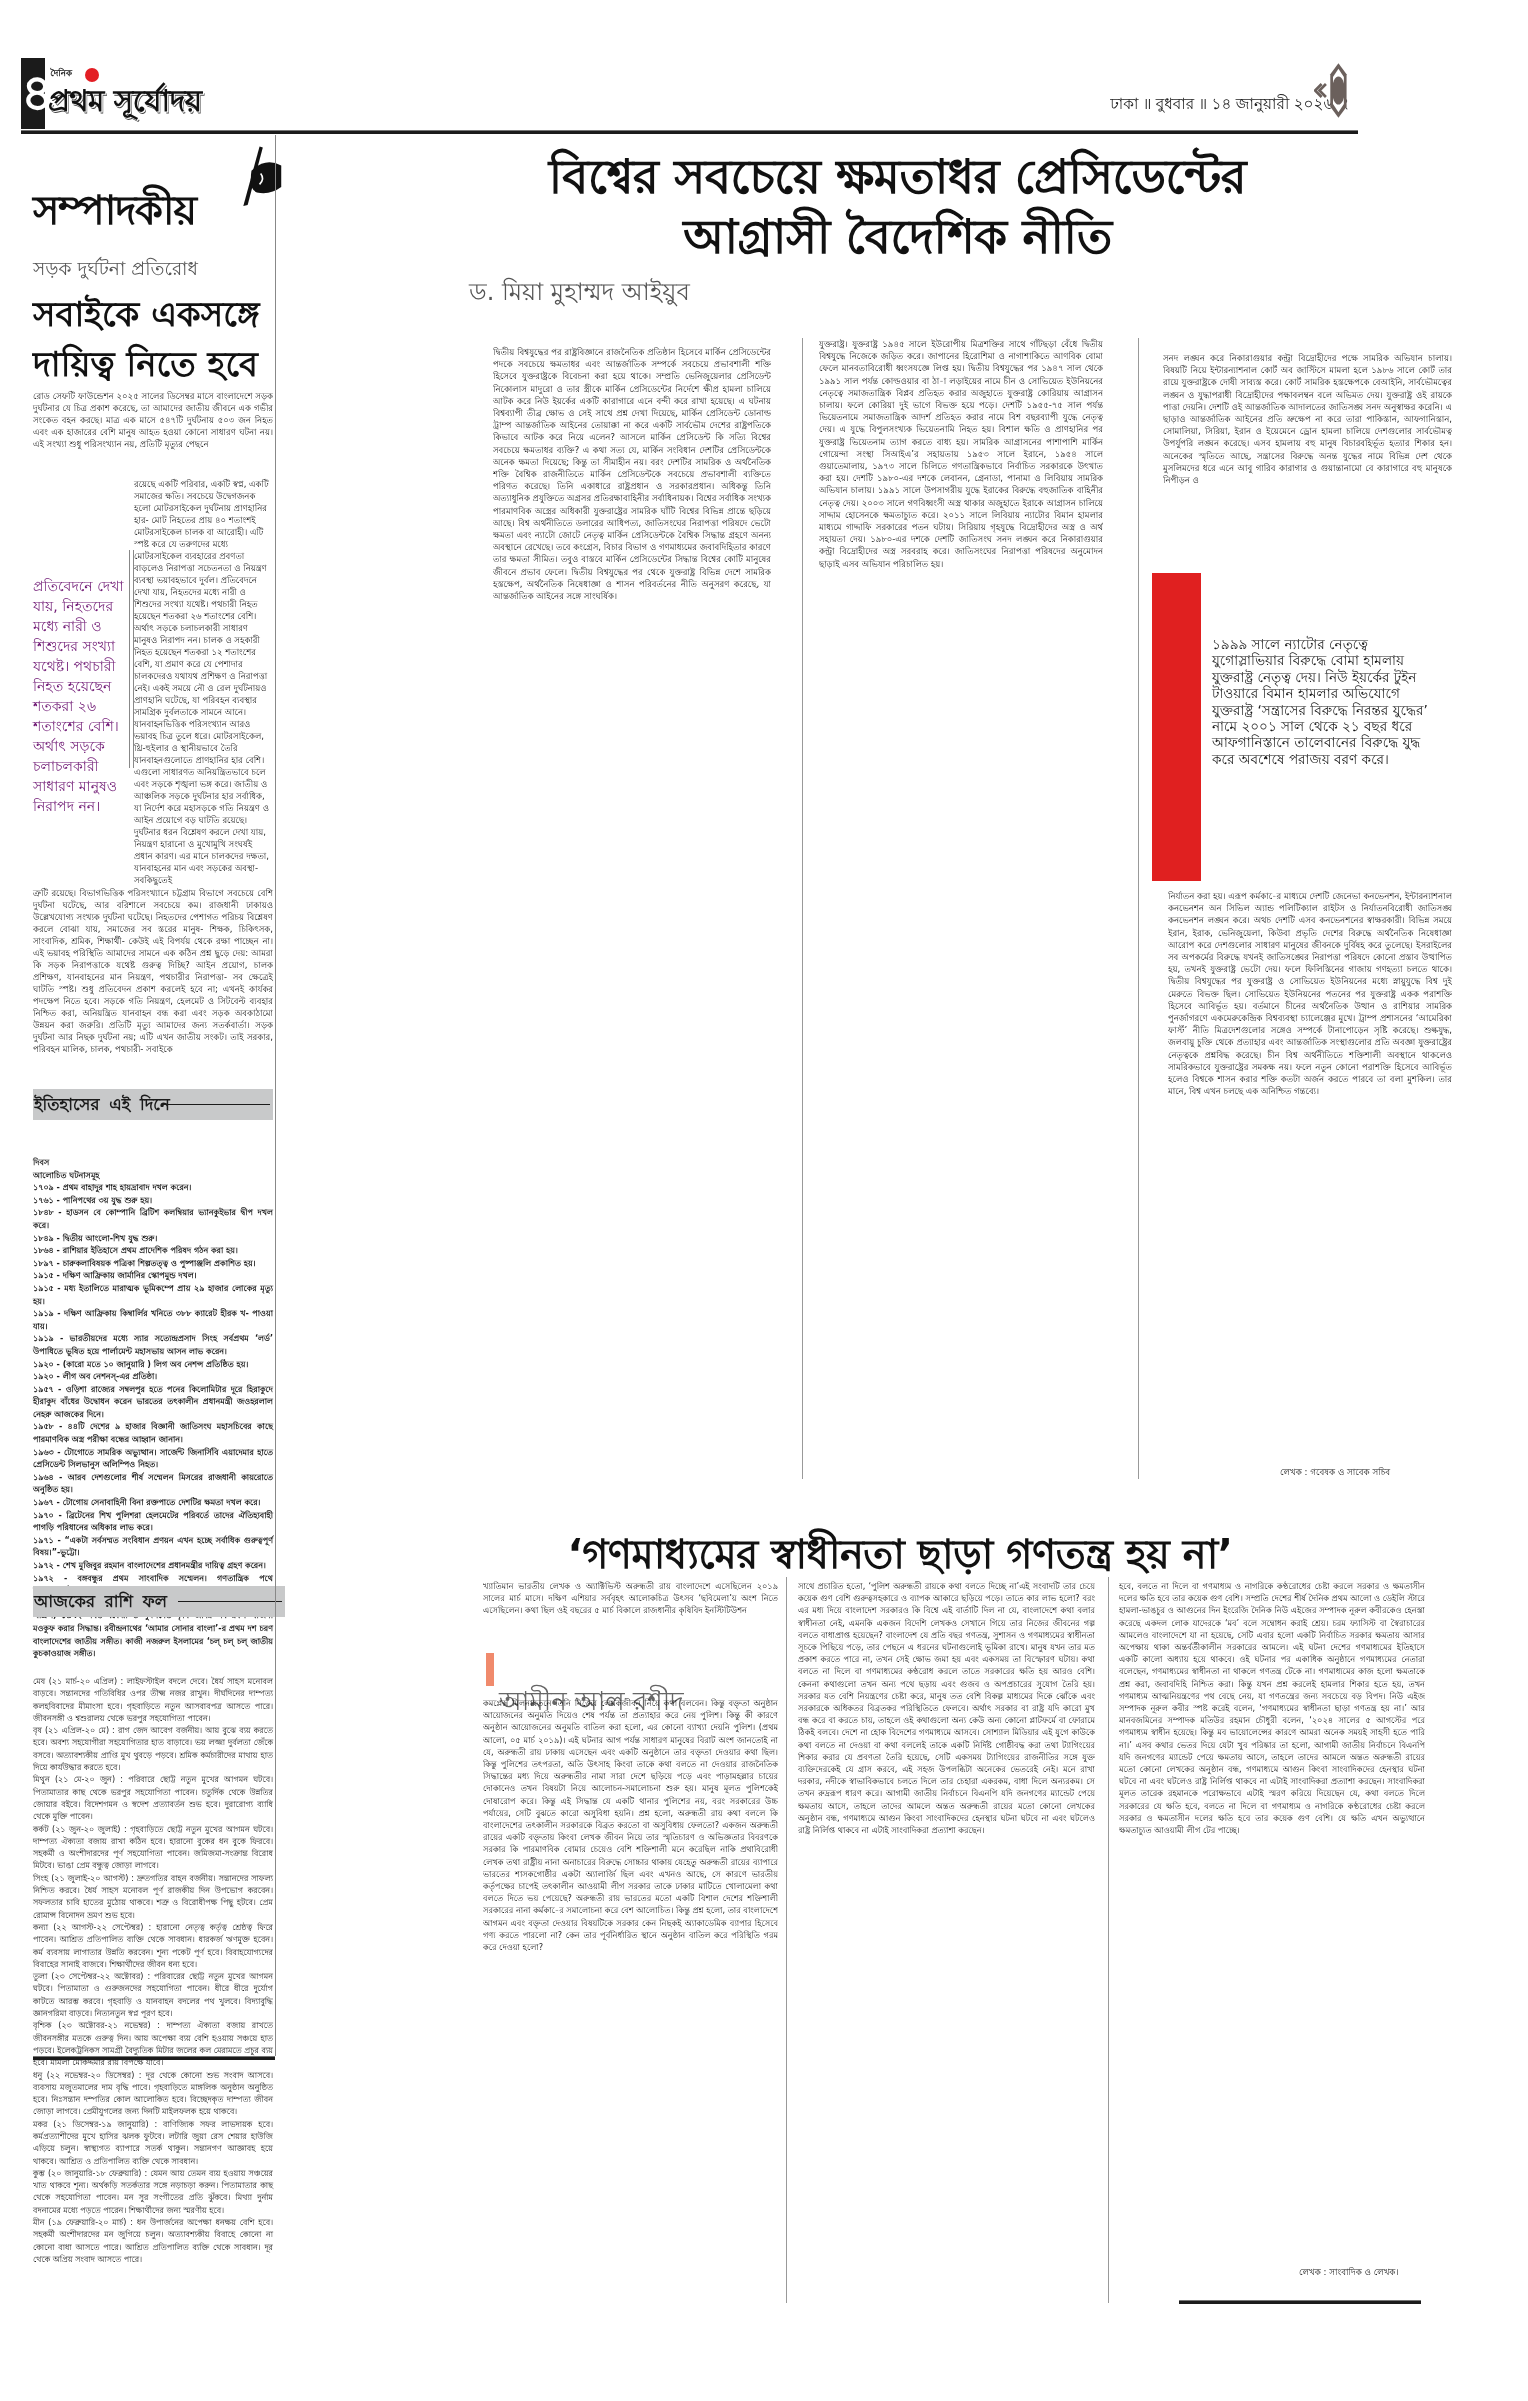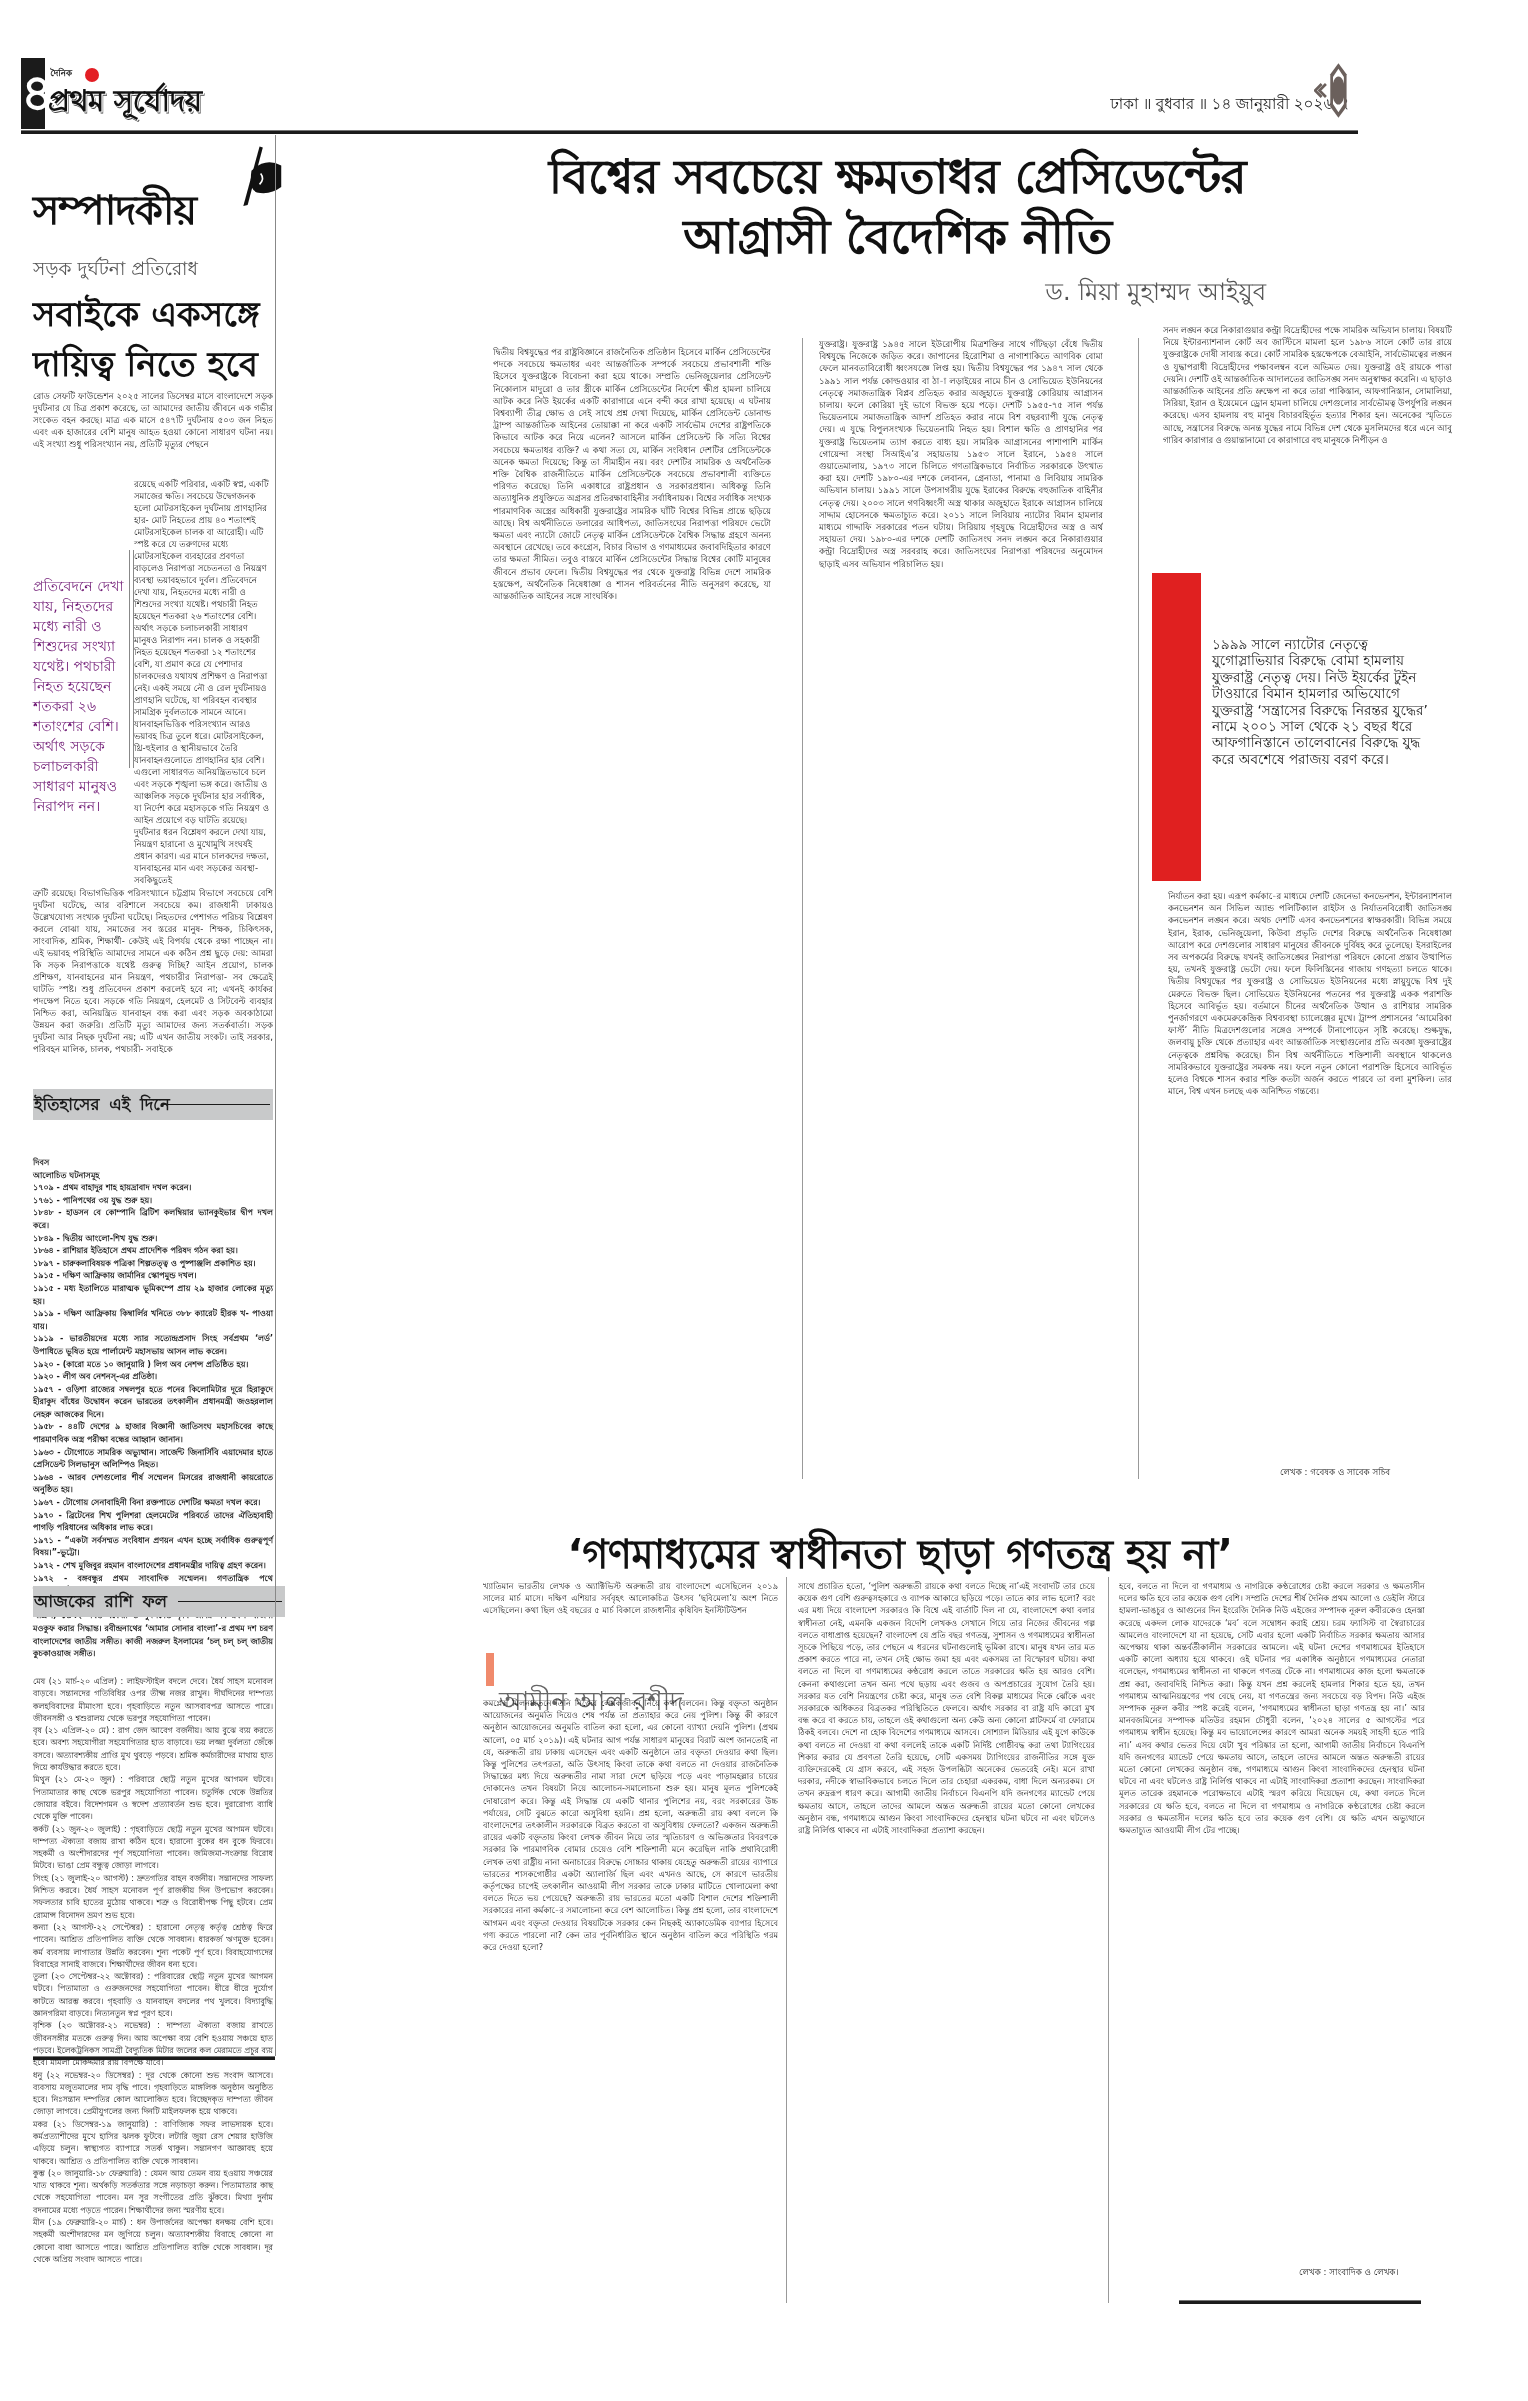--- a/index.html
+++ b/index.html
@@ -66,25 +66,25 @@
   .history-list div { text-align: justify; }
   .rashi-list { left: 33px; top: 1676px; width: 240px; font-size: 8px; line-height: 12.3px; }
   .rashi-list div { text-align: justify; }
   .left-bottom-rule { left: 33px; top: 2056px; width: 1299px; height: 2.7px; background: #1b1b1b; border-top: 0.5px solid #777; }
 
   
   .article1-headline {
     left: 469px; top: 147px; width: 857px; text-align: center; font-size: 47px; font-weight: bold;
     line-height: 60px; color: #111; letter-spacing: -0.5px;
   }
-  .article1-byline { left: 469px; top: 273px; width: 857px; text-align: right; padding-right: 60px; box-sizing: border-box; font-size: 24px; color: #555; }
+  .article1-byline { left: 469px; top: 273px; width: 857px; text-align: left; padding-right: 60px; box-sizing: border-box; font-size: 24px; color: #555; }
   .a1-col { font-size: 8.5px; line-height: 12.2px; text-align: justify; color: #1a1a1a; }
   .a1-col1 { left: 486px; top: 346px; width: 278px; margin-left: 7px; }
   .a1-col2 { left: 819px; top: 338px; width: 284px; }
-  .a1-col3 { left: 1163px; top: 324px; width: 289px; font-family: Liberation Serif, serif; }
+  .a1-col3 { left: 1163px; top: 352px; width: 289px; }
   .a1-col3b { left: 1168px; top: 890px; width: 284px; }
   .col-divider-a { width: 0.5px; background: #999; }
 
   .pullquote-box { left: 1152px; top: 573px; width: 49px; height: 308px; background: #e02020; }
   .pullquote-marks { position: absolute; left: 7.6px; top: -22px; font-size: 55px; color: #fff; font-weight: bold; line-height: 1; font-family: "DejaVu Serif", serif; }
   .pullquote-text { left: 1212px; top: 636px; width: 229px; font-size: 13.6px; line-height: 16.4px; color: #1a1a1a; }
 
   .a1-signoff { left: 1280px; top: 1465px; font-size: 8.7px; white-space: nowrap; }
 
   

